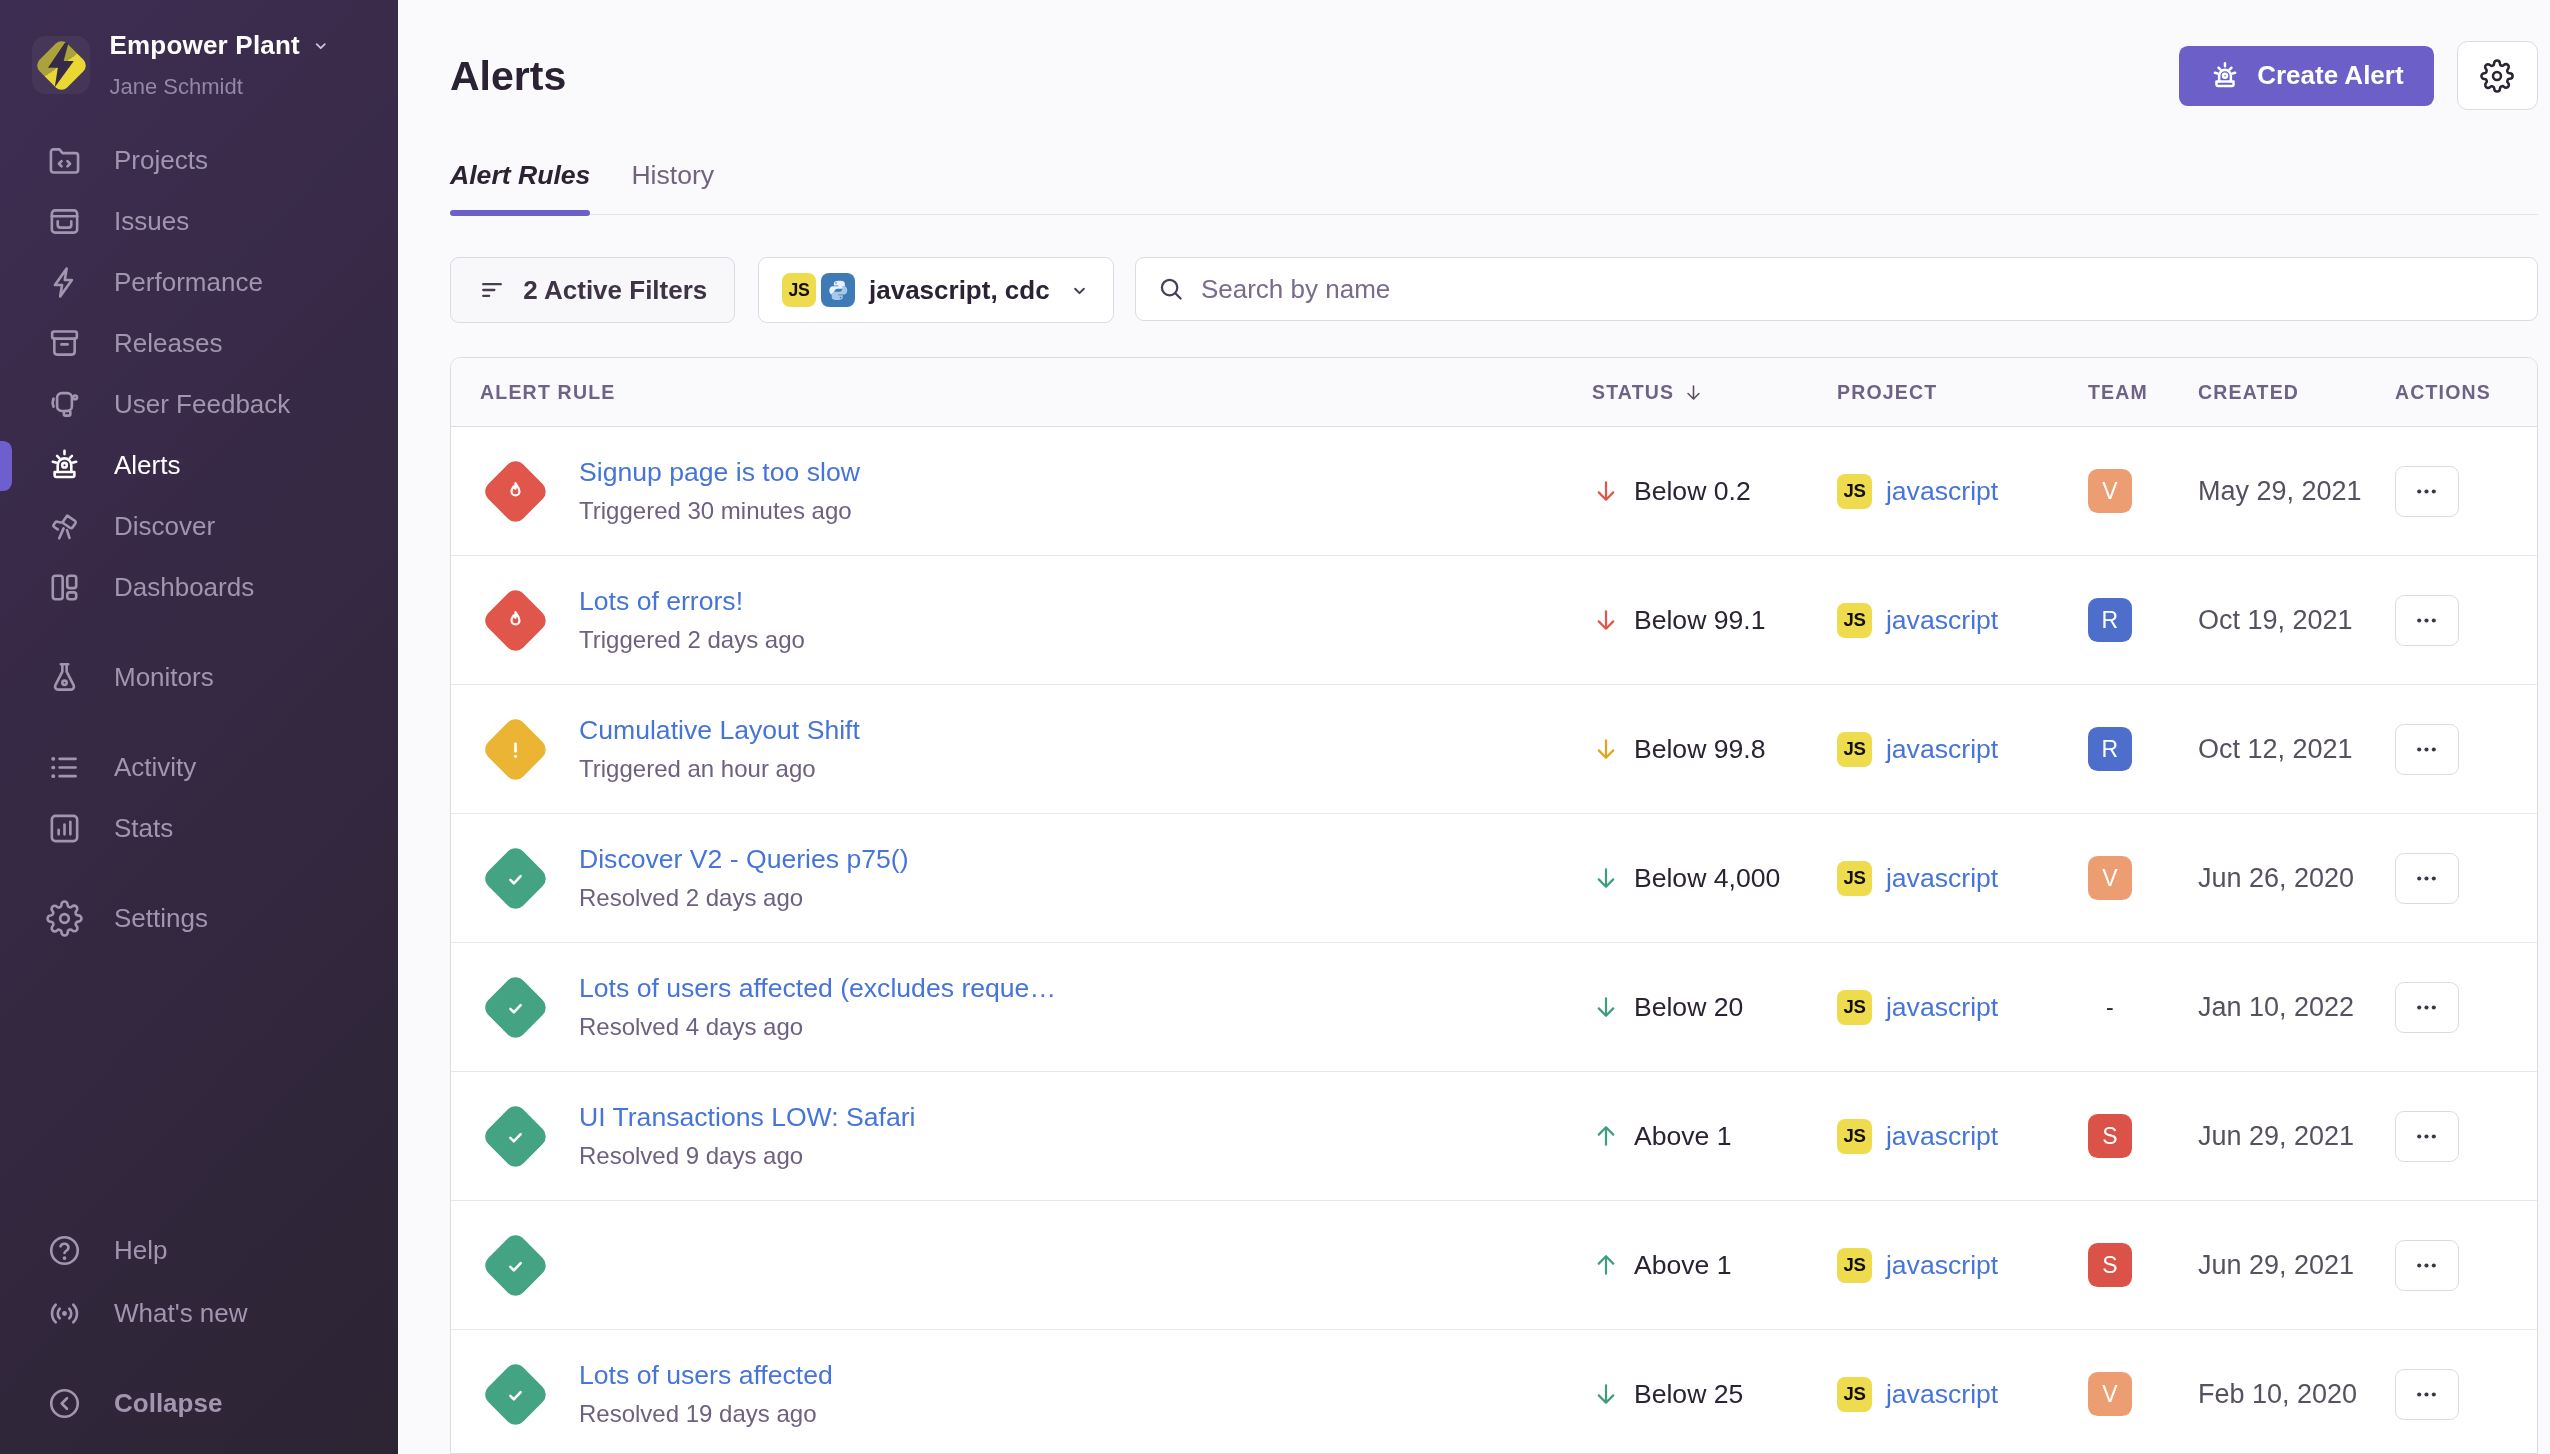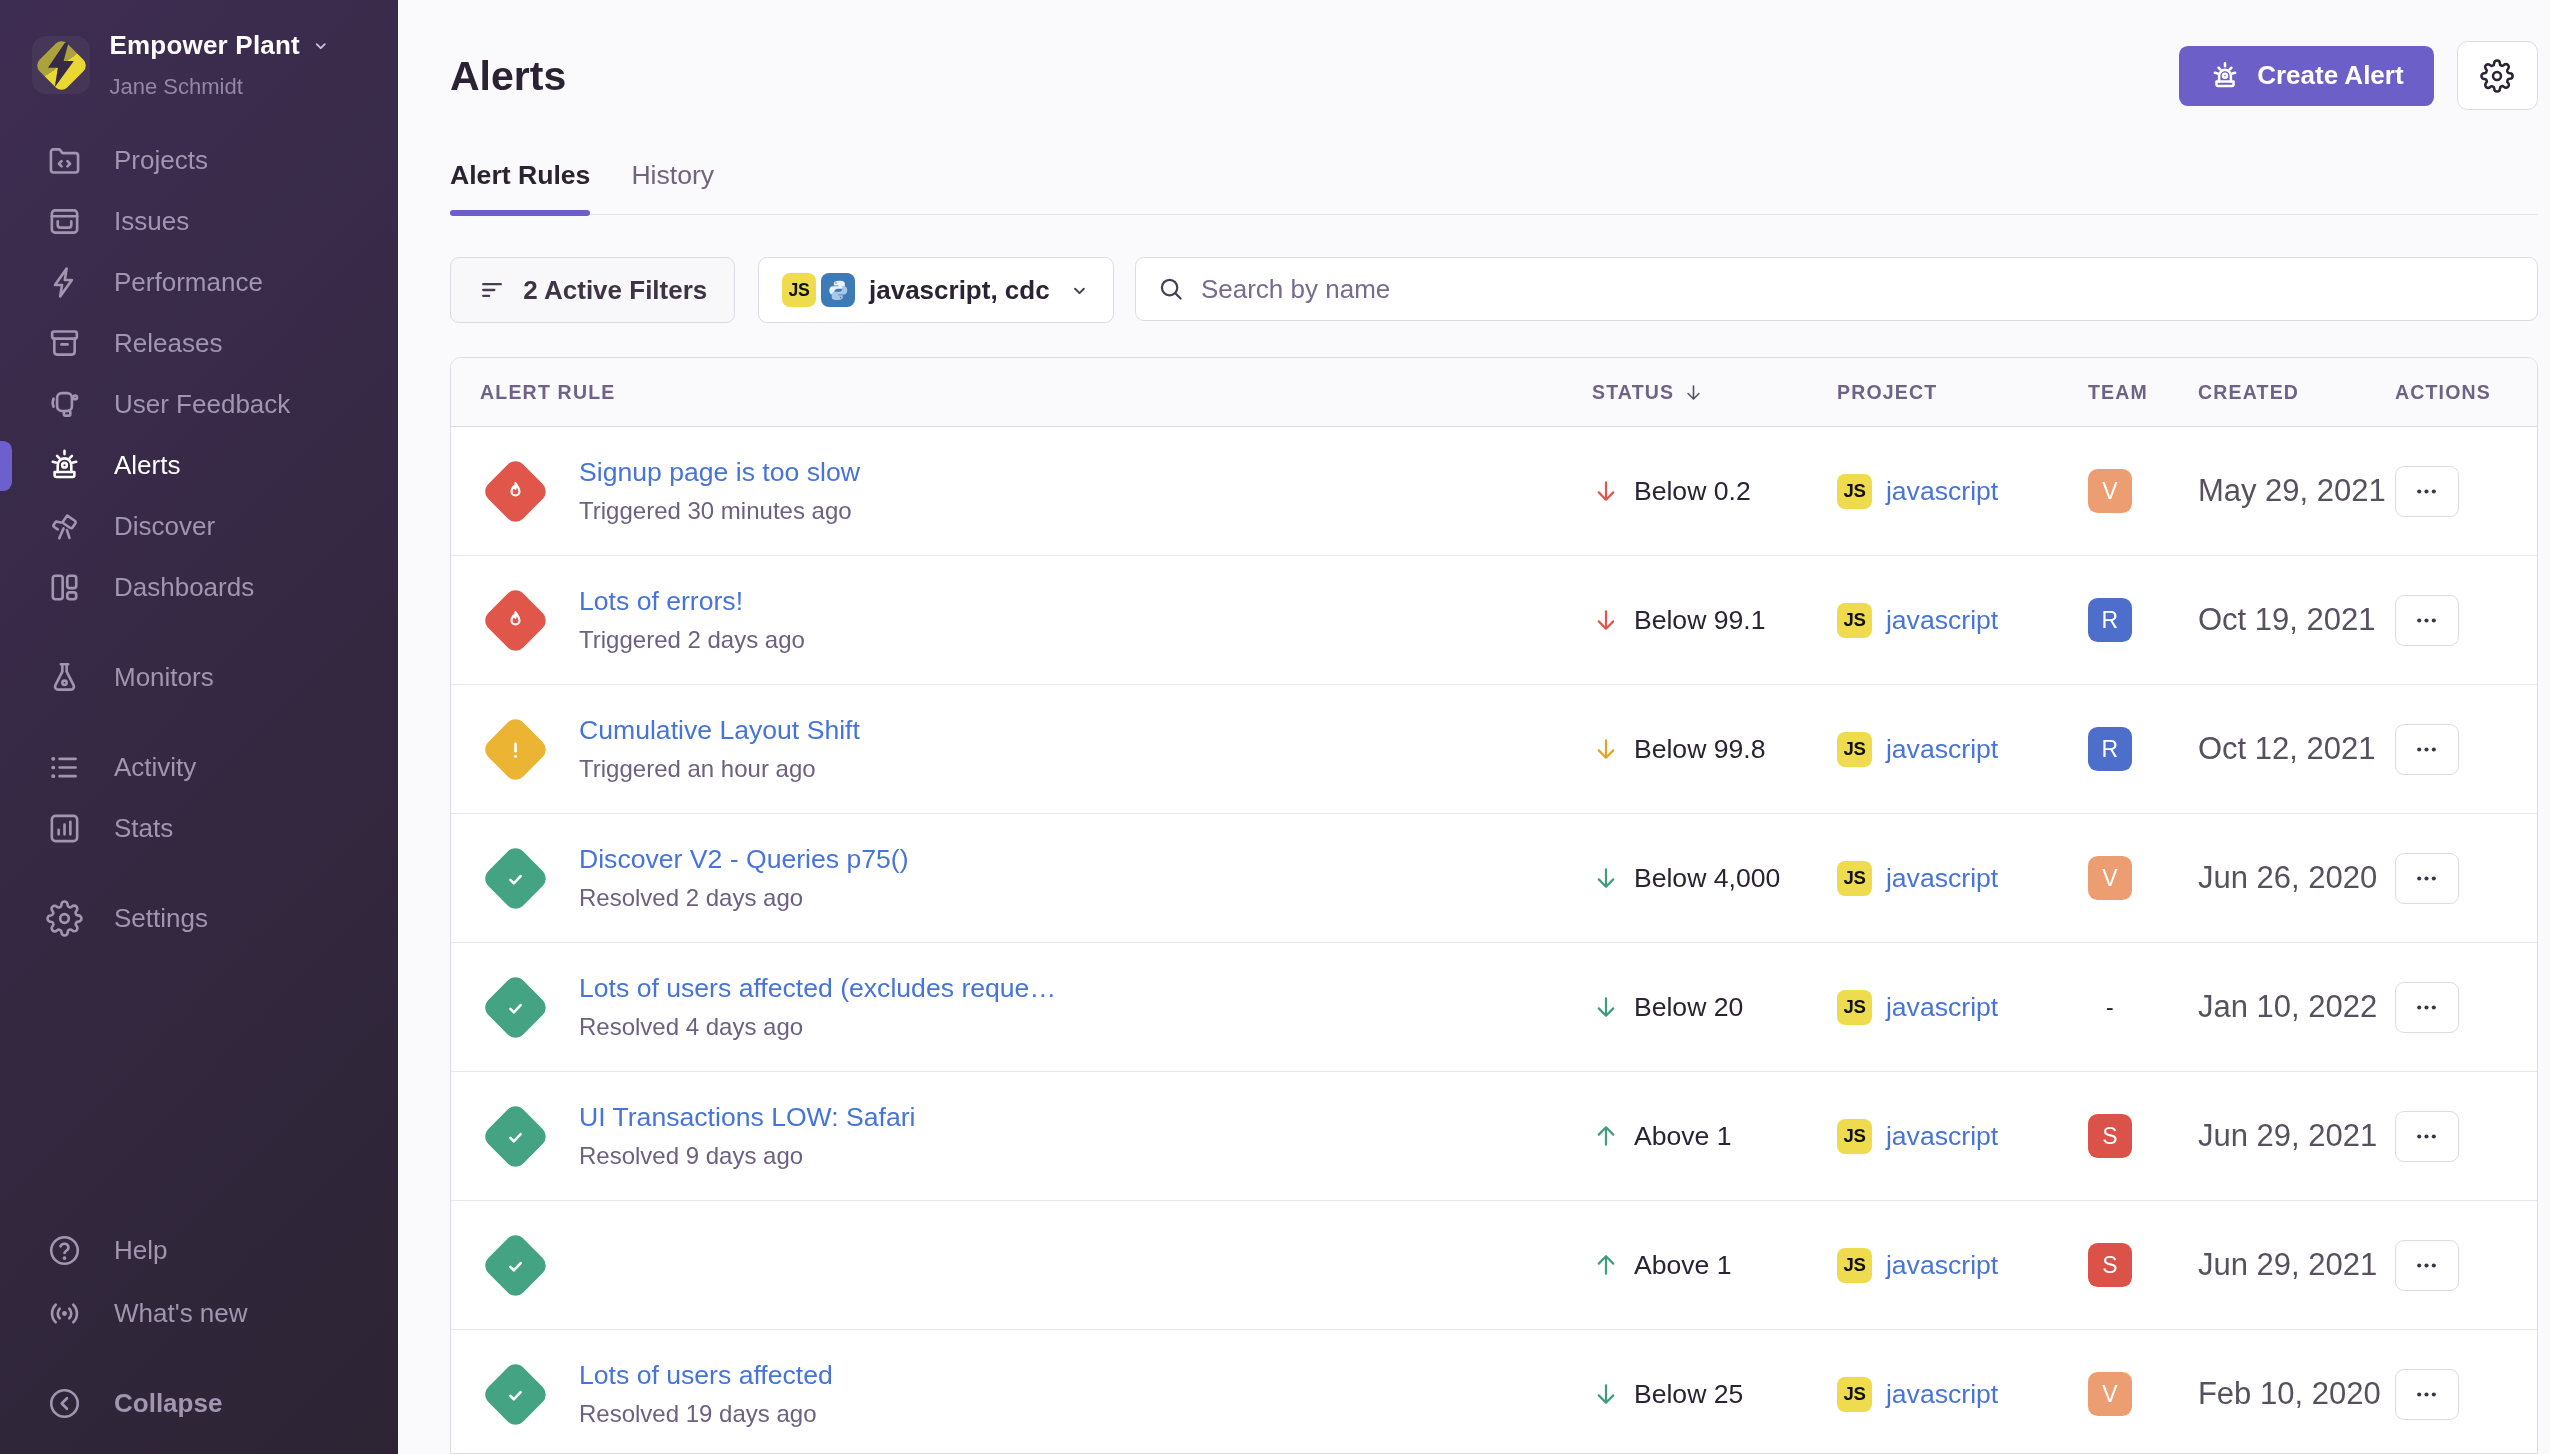--- a/index.html
+++ b/index.html
@@ -50,21 +50,21 @@
   .btn-create { display:flex; align-items:center; gap:16px; height:60px; padding:0 30px;
     background:var(--accent,#6C5FC7); color:#FFFFFF; font-size:26px; font-weight:bold;
     border:none; border-radius:8.9px; cursor:pointer; font-family:inherit; }
   .btn-create svg { width:32px; height:32px; stroke-width:1.9; }
   .btn-gear { width:81px; height:69px; background:#FFFFFF; border:1.8px solid #DFD9E4; border-radius:10.6px;
     display:flex; align-items:center; justify-content:center; cursor:pointer; color:#2B2233; }
   .btn-gear svg { width:34px; height:34px; stroke-width:1.8; }
 
   .tabs { margin-top:50px; display:flex; gap:41px; border-bottom:1.8px solid #E6E1EA; }
   .tab { position:relative; font-size:26.6px; padding-bottom:23px; color:#71627E; cursor:pointer; }
-  .tab.active { color:#2B2233; font-weight:bold; }
+  .tab.active { color:#2B2233; font-weight:bold;font-style:italic; }
   .tab.active::after { content:""; position:absolute; left:0; right:0; bottom:-1.8px; height:6.2px;
     border-radius:3.5px; background:var(--accent,#6C5FC7); }
 
   .filter-row { margin-top:42px; display:flex; align-items:stretch; }
   .btn-filters { display:flex; align-items:center; gap:17.7px; height:66px; padding:0 26.6px;
     background:#F8F7FA; border:1.8px solid #DFD9E4; border-radius:8.9px; cursor:pointer;
     font-family:inherit; font-size:26px; font-weight:bold; color:#3E3446; }
   .btn-filters svg { width:28px; height:28px; color:#473E52; stroke-width:2; }
   .btn-project { display:flex; align-items:center; gap:14px; height:66px; padding:0 23px; margin-left:23px;
     background:#FFFFFF; border:1.8px solid #DFD9E4; border-radius:8.9px; cursor:pointer;
@@ -108,21 +108,21 @@
   .rule-note { font-size:24px; color:#6E6080; margin-top:8.9px; white-space:nowrap; }
   .c-status { gap:14px; font-size:26.6px; color:#2B2233; }
   .arrow { width:28px; height:28px; stroke-width:1.9; flex:0 0 28px; }
   .arrow.above { transform:rotate(180deg); }
   .c-project { gap:14px; }
   .proj-badge { width:35px; height:35px; border-radius:8px; background:#EFDC4E; color:#111111;
     display:flex; align-items:center; justify-content:center; font-size:18.6px; font-weight:bold; letter-spacing:-0.4px; flex:0 0 35px; }
   .proj-link { font-size:26.6px; color:var(--link,#4674D9); text-decoration:none; cursor:pointer; }
   .avatar { width:44px; height:44px; border-radius:9.7px; display:flex; align-items:center; justify-content:center;
     font-size:23px; color:#FFFFFF; }
-  .c-created { font-size:31px; color:#57505F; }
+  .c-created { font-size:27px; color:#57505F; }
   .dots-btn { width:64px; height:51px; background:#FFFFFF; border:1.8px solid #DFD9E4; border-radius:8.9px;
     display:flex; align-items:center; justify-content:center; cursor:pointer; color:#3E3446; }
   .dots-btn svg { width:25px; height:25px; stroke:none; fill:currentColor; }
 </style>
 </head>
 <body>
 
 <svg width="0" height="0" style="position:absolute">
   <defs>
     <symbol id="i-projects" viewBox="0 0 24 24">

